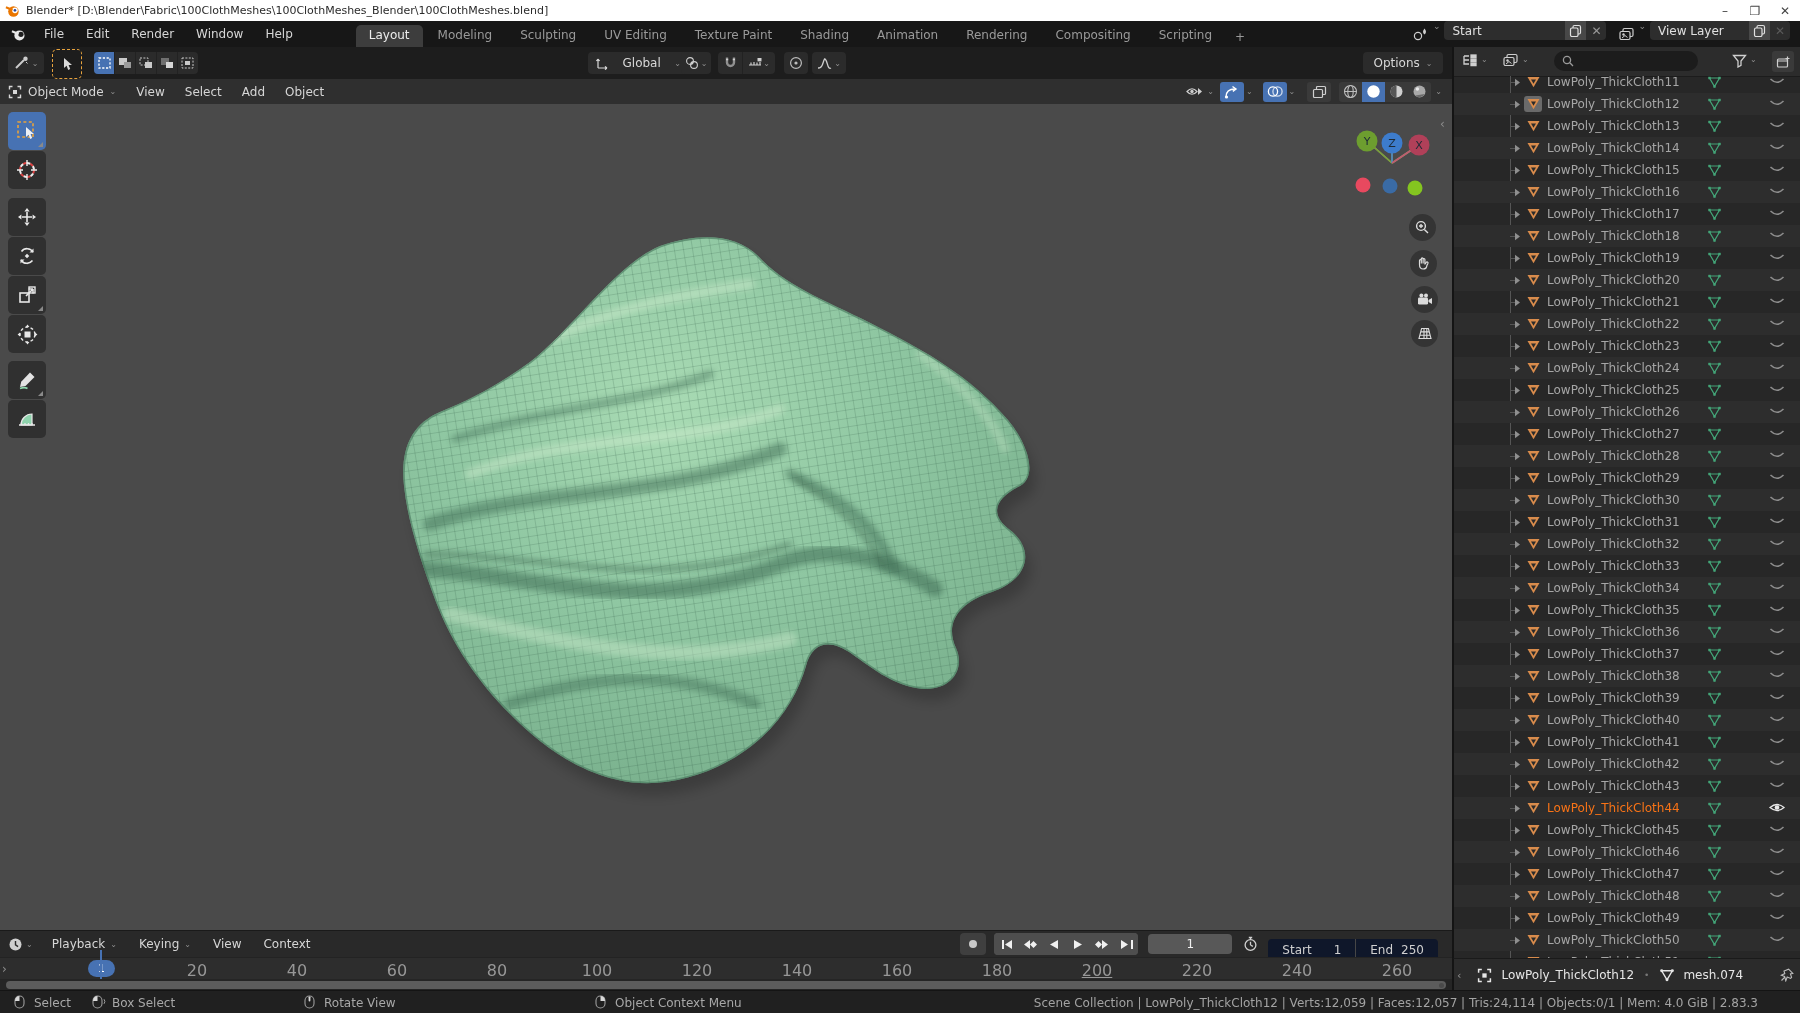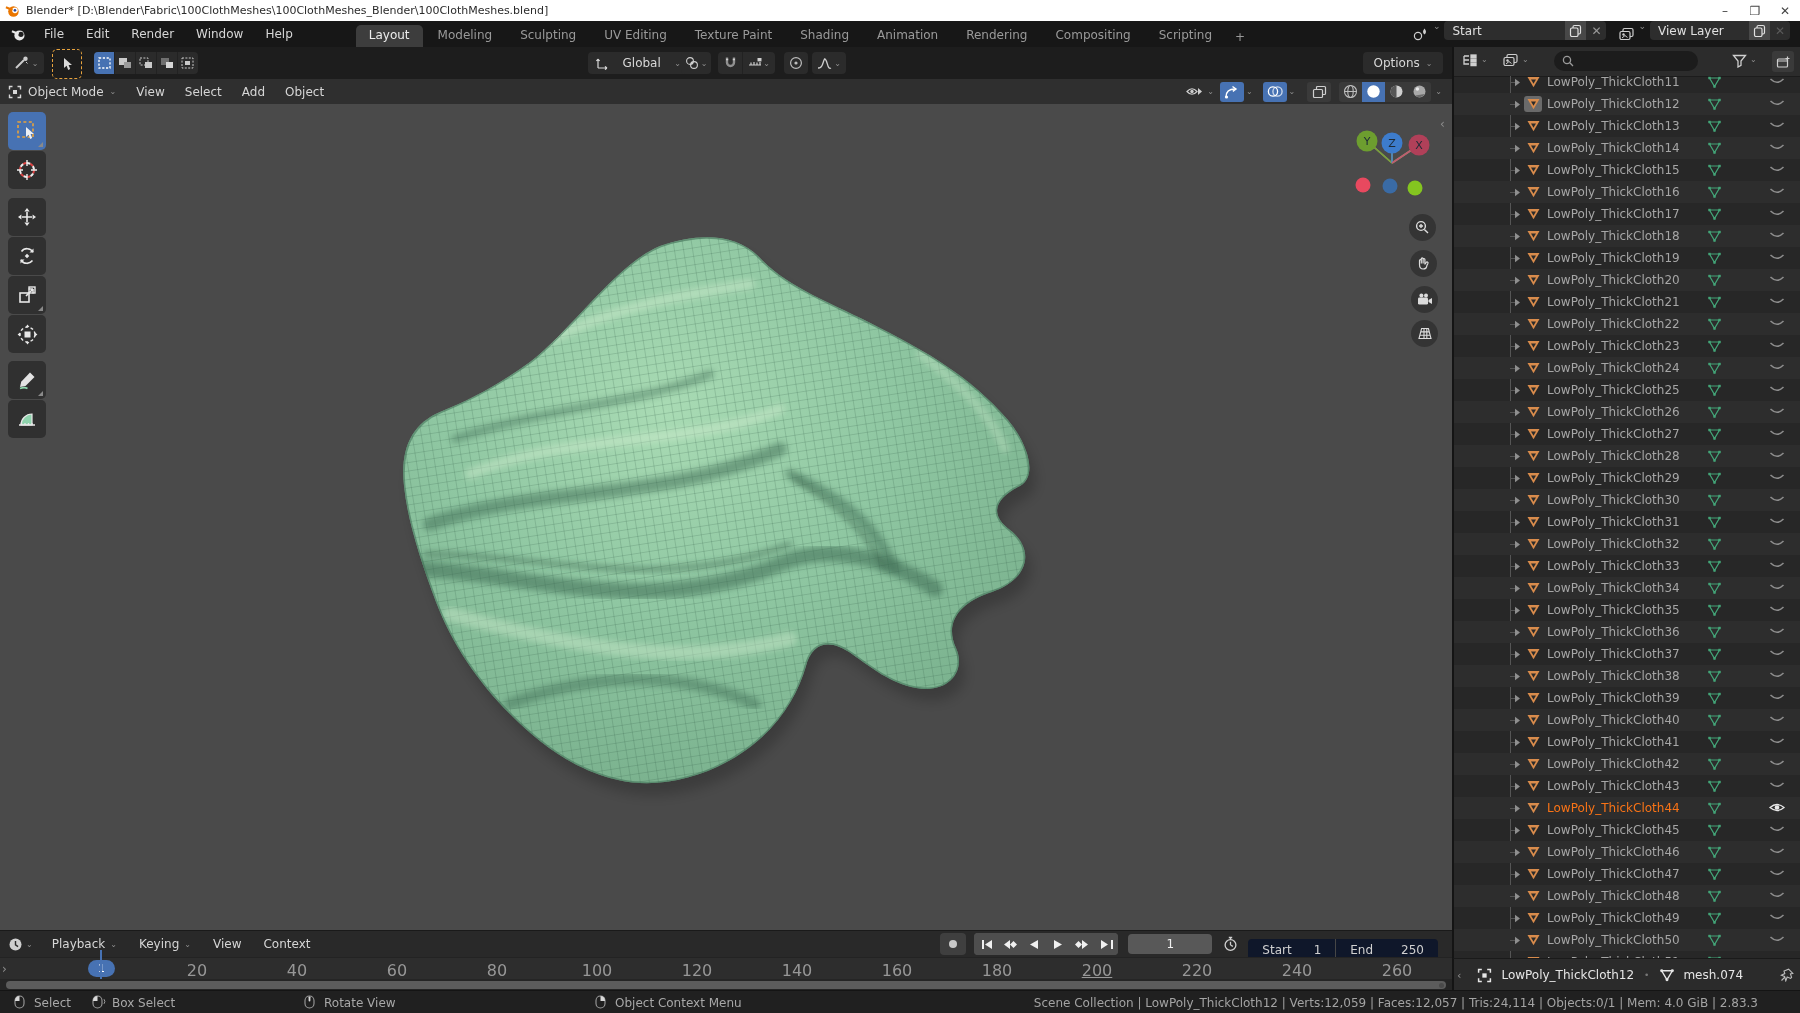--- a/index.html
+++ b/index.html
@@ -1797,21 +1797,21 @@
       <svg width="15" height="16" viewBox="0 0 15 16">
           <circle cx="7.5" cy="9" r="5.4" fill="none" stroke="#cfcfcf" stroke-width="1.3"></circle>
           <path d="M5.8 1.5h3.4M7.5 1.5v2.2M7.5 9V5.8M7.5 9l2.4 1.4" stroke="#cfcfcf" stroke-width="1.3" fill="none"></path>
         </svg>
     </span>
     <span class="seg-group" style="margin:12px 14px 0 6px;background:#0f172a">
       <span style="display:flex;align-items:center;gap:22px;padding:0 14px;height:22px;border-right:1px solid #464646">
         <span>Start</span>
         <span>1</span>
       </span>
-      <span style="display:flex;align-items:center;gap:28px;padding:0 14px;height:22px">
+      <span style="display:flex;align-items:center;gap:8px;padding:0 14px;height:22px">
         <span>End</span>
         <span>250</span>
       </span>
     </span>
   </div>
   <div id="tl-ruler">
     <span class="abs chev" style="left:2px;top:4px">›</span>
     <div id="ticks">
         <span class="tick" style="left: 172px;">20</span>
         <span class="tick" style="left: 272px;">40</span>

